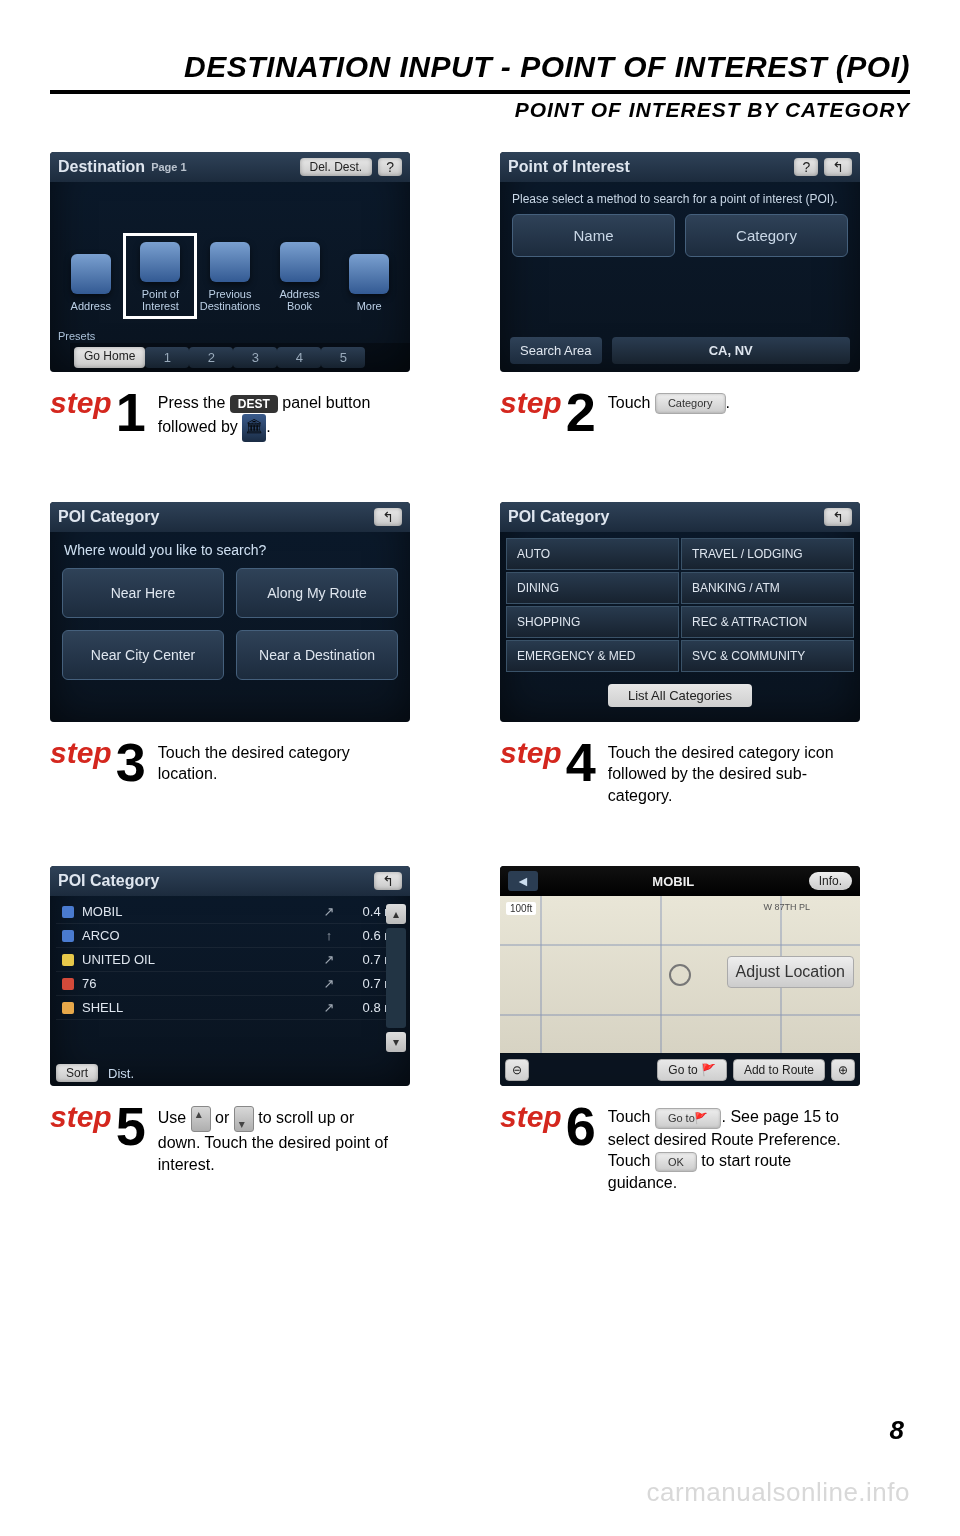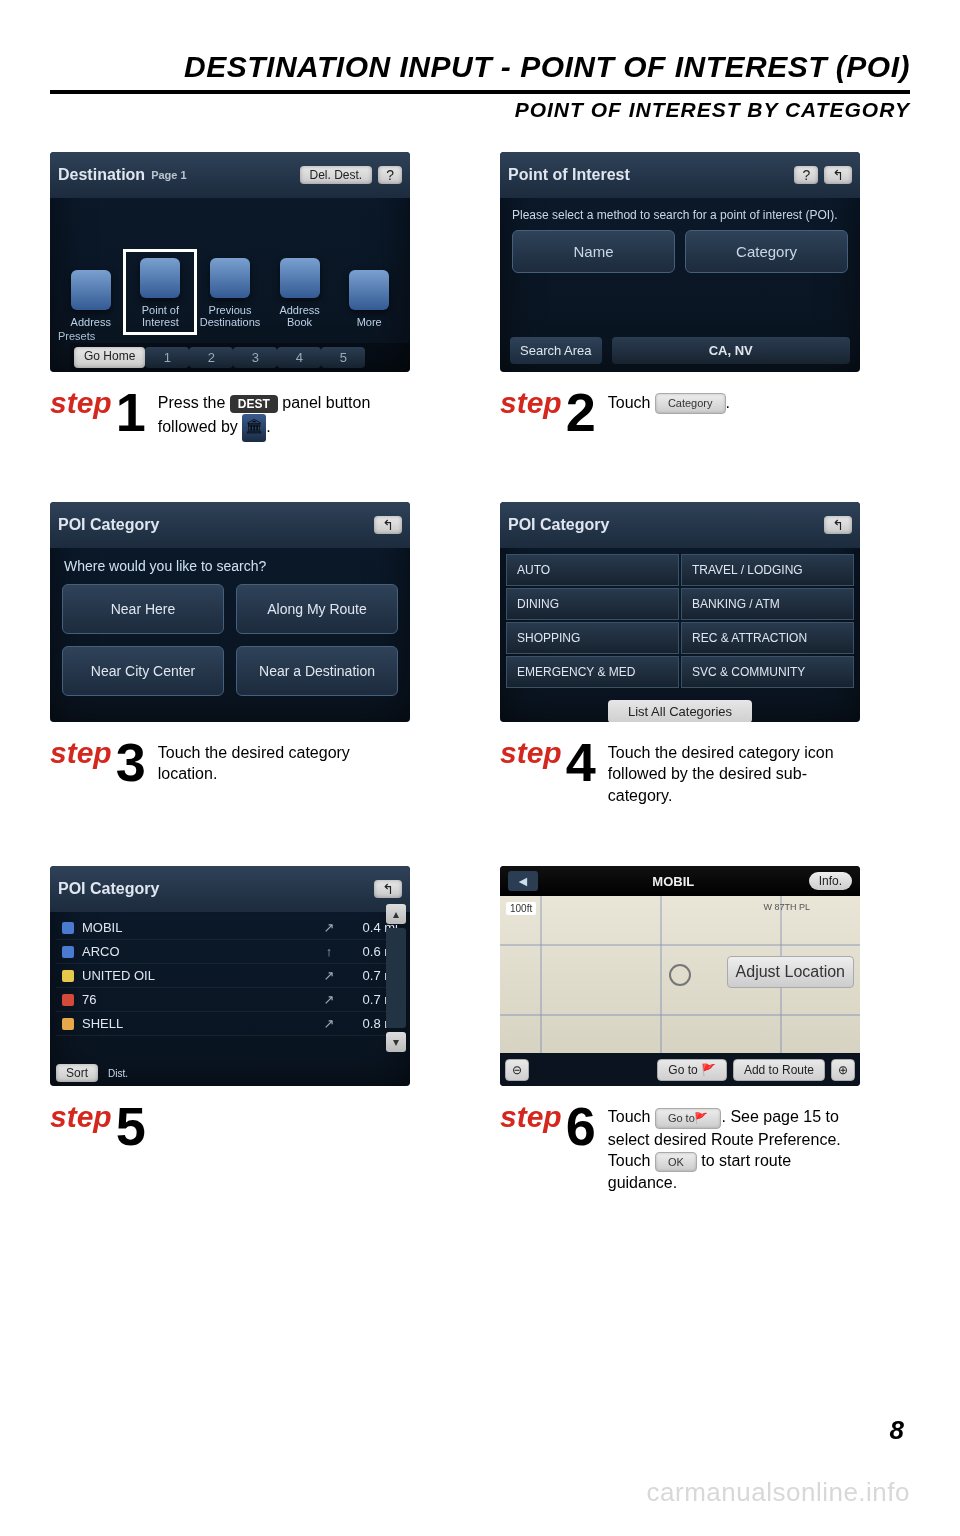--- a/index.html
+++ b/index.html
@@ -5,21 +5,21 @@
   * { box-sizing: border-box; margin: 0; padding: 0; }
   html, body { width: 960px; height: 1536px; background: #fff; font-family: Arial, Helvetica, sans-serif; color: #000; }
   .page { width: 960px; height: 1536px; padding: 50px 50px 0 50px; position: relative; }
   .title { font-family: Arial, Helvetica, sans-serif; font-weight: 900; font-style: italic; font-size: 30px; letter-spacing: .5px; text-align: right; }
   .rule { border: none; border-top: 4px solid #000; margin: 6px 0 4px; }
   .subtitle { font-weight: 900; font-style: italic; font-size: 21px; letter-spacing: 1px; text-align: right; margin-bottom: 30px; }
   .grid { display: grid; grid-template-columns: 1fr 1fr; column-gap: 40px; row-gap: 60px; }
   .block { display: flex; flex-direction: column; gap: 16px; }
   .screen { width: 360px; height: 220px; background: linear-gradient(#0b1a2c,#0a1420); border-radius: 4px; box-shadow: inset 0 0 40px rgba(0,0,0,.6); color:#dfe6ef; font-size:13px; position:relative; overflow:hidden; }
   
-  .s-top { background: linear-gradient(#2f4258,#1c2b3d); height: 46px; display:flex; align-items:center; padding:0 8px; gap:6px; font-weight:bold; font-size:16px; }
+  .s-top { background: linear-gradient(#2f4258,#1c2b3d); height: 30px; display:flex; align-items:center; padding:0 8px; gap:6px; font-weight:bold; font-size:16px; }
   .s-top .spacer { flex:1; }
   .pill { background:linear-gradient(#e9e9e9,#c9c9c9); color:#222; border-radius:4px; padding:2px 10px; font-size:12px; font-weight:normal; box-shadow: inset 0 0 4px rgba(0,0,0,.3); }
   .pill-sm { padding:1px 8px; font-size:14px; }
   
   .caption { display:flex; align-items:flex-start; gap:6px; }
   .step-word { color:#d4271e; font-weight:900; font-style:italic; font-size:30px; line-height:1; }
   .step-num { font-weight:900; font-size:54px; line-height:.9; margin-left:-2px; margin-right:6px; }
   .step-text { font-size:16px; line-height:1.35; padding-top:4px; max-width: 240px; }
   .chip { display:inline-flex; align-items:center; justify-content:center; background:#333; color:#fff; border-radius:4px; font-size:12px; font-weight:bold; padding:1px 8px; vertical-align:middle; }
   .chip-light { display:inline-flex; align-items:center; justify-content:center; background:linear-gradient(#eee,#ccc); color:#333; border-radius:4px; font-size:11px; padding:2px 12px; border:1px solid #aaa; vertical-align:middle; box-shadow: inset 0 0 3px rgba(0,0,0,.2); }
@@ -57,21 +57,21 @@
   .poi-row{display:flex; align-items:center; gap:8px; padding:4px 6px; font-size:13px; border-bottom:1px solid rgba(255,255,255,.06);}
   .poi-row .dot{width:12px;height:12px;border-radius:2px;}
   .poi-row .nm{flex:1;}
   .poi-row .dir{opacity:.7;width:14px;text-align:center;}
   .poi-row .dist{width:54px;text-align:right;}
   .poi-scroll{position:absolute; right:4px; top:38px; bottom:34px; width:20px; display:flex; flex-direction:column; gap:4px;}
   .poi-scroll .sbtn{flex:0 0 20px;background:linear-gradient(#ddd,#bbb);border-radius:3px;color:#333;text-align:center;font-size:12px;line-height:20px;}
   .poi-scroll .track{flex:1;background:#223444;border-radius:3px;}
   .sort-row{position:absolute;bottom:4px;left:6px;display:flex;gap:10px;align-items:center;}
   .sort-row .pill{font-size:12px;}
-  .sort-row .dist-l{font-size:10px;color:#cadcef;}
+  .sort-row .dist-l{font-size:13px;color:#cadcef;}
 
   .map{background:linear-gradient(#e9e6d7,#d7d3c3); position:relative; height:157px; margin:0;}
   .map::before{content:""; position:absolute; inset:0; background:
      linear-gradient(90deg, rgba(60,90,160,.5) 2px, transparent 2px) 40px 0/120px 100%,
      linear-gradient(0deg, rgba(60,90,160,.5) 2px, transparent 2px) 0 50px/100% 70px; opacity:.5;}
   .map .center{position:absolute; left:50%; top:50%; width:22px;height:22px;margin:-11px 0 0 -11px;border:2px solid #777;border-radius:50%;}
   .map .side-btn{position:absolute; right:6px; background:linear-gradient(#eee,#ccc); color:#333; padding:6px 8px; border-radius:4px; font-size:16px; border:1px solid #aaa;}
   .map-bottom{position:absolute;bottom:0;left:0;right:0;display:flex;gap:6px;padding:5px;background:rgba(10,20,32,.85);}
   .map-bottom .mb{background:linear-gradient(#e8e8e8,#cfcfcf); color:#222; padding:3px 10px; border-radius:4px; font-size:12px; border:1px solid #aaa;}
   .map-bottom .sq{width:24px;padding:3px 0;text-align:center;}
@@ -265,20 +265,23 @@
           <div class="sbtn">▾</div>
         </div>
         <div class="sort-row">
           <span class="pill">Sort</span>
           <span class="dist-l">Dist.</span>
         </div>
       </div>
       <div class="caption">
         <span class="step-word">step</span>
         <span class="step-num">5</span>
+        <span class="step-text">
+          <span>Use </span><span class="icon-scroll"></span><span> or </span><span class="icon-scroll down"></span><span> to scroll up or down.  Touch the desired point of interest.</span>
+        </span>
       </div>
     </div>
 
     <div class="block">
       <div class="screen">
         <div class="map-top">
           <span class="back">◄</span>
           <span class="ttl">MOBIL</span>
           <span class="info">Info.</span>
         </div>

